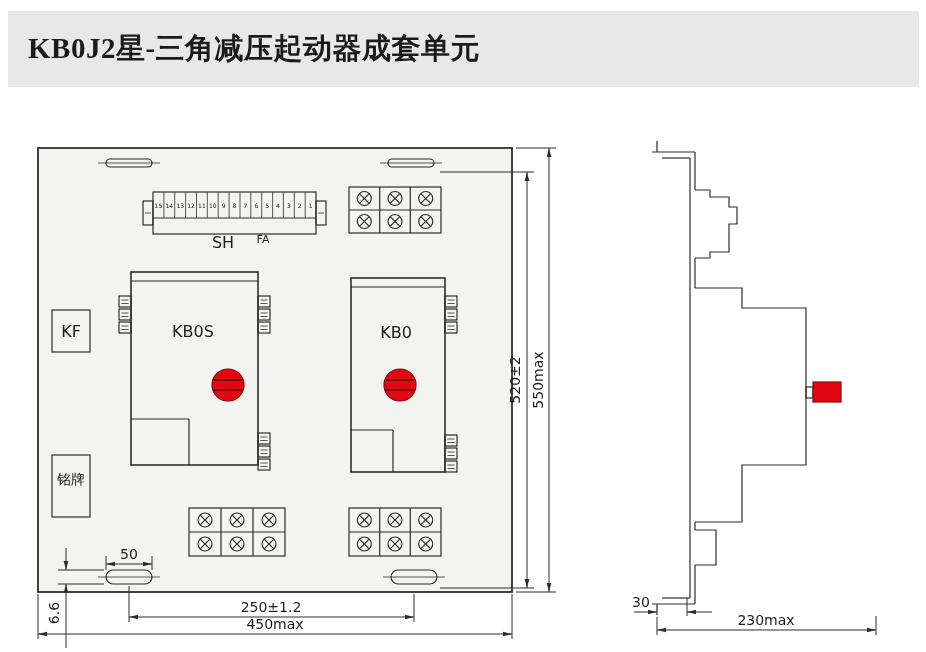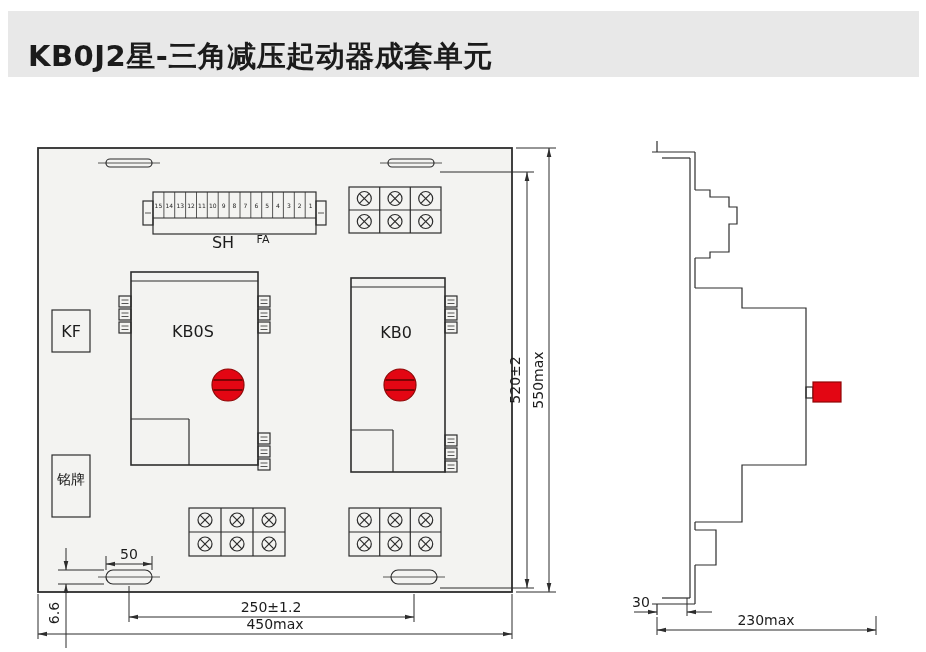--- a/index.html
+++ b/index.html
@@ -2,23 +2,23 @@
 <html style="--accent-red: #e30613; --banner-bg: #e8e8e8; --panel-fill: #f3f3f1; --line: #2d2d2d;"><head>
 <meta charset="utf-8">
 <style>
   html,body{margin:0;padding:0;}
   body{
     width:926px;height:652px;position:relative;overflow:hidden;
     background:#ffffff;
     font-family:"DejaVu Sans","Liberation Sans",sans-serif;
   }
   .banner{
-    position:absolute;left:8px;top:11px;width:911px;height:66px;
+    position:absolute;left:8px;top:11px;width:911px;height:76px;
     background:var(--banner-bg,#e8e8e8);
-    display:flex;align-items:flex-end;
+    display:flex;align-items:center;font-family:Liberation Serif, serif;
   }
   .banner .title{
     font-size:29px;font-weight:600;color:#1b1b1b;margin-left:20px;letter-spacing:0.5px;
   }
   svg.drawing{position:absolute;left:0;top:0;}
   svg text{font-family:"DejaVu Sans","Liberation Sans",sans-serif;fill:#1c1c1c;}
   .ln{fill:none;stroke:var(--line,#2d2d2d);stroke-width:1.2;}
   .ln2{fill:none;stroke:var(--line,#2d2d2d);stroke-width:1.6;}
   .thin{fill:none;stroke:var(--line,#2d2d2d);stroke-width:0.8;}
   .panel{fill:var(--panel-fill,#f3f3f1);stroke:var(--line,#2d2d2d);stroke-width:1.8;}

